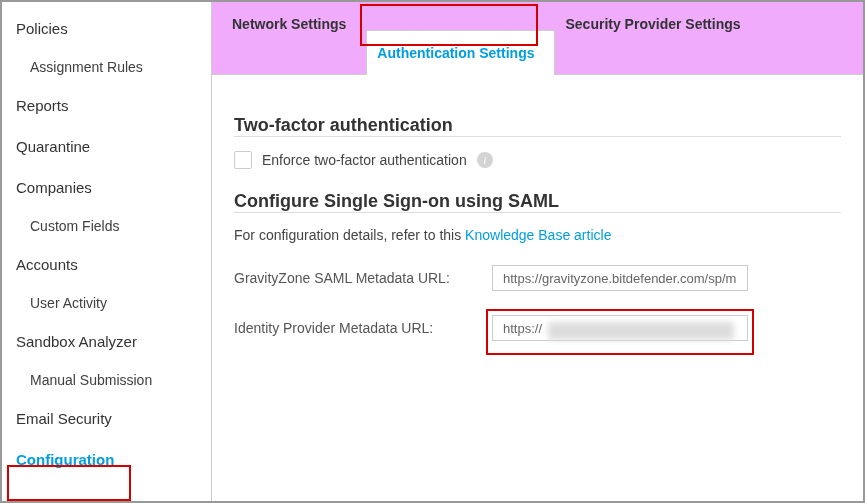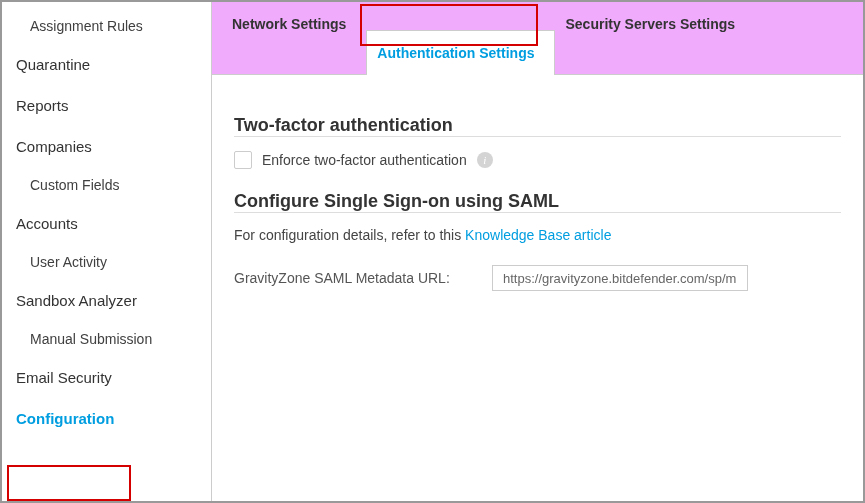--- a/index.html
+++ b/index.html
@@ -165,25 +165,26 @@
     filter: blur(3px);
     border-radius: 3px;
   }
 </style>
 </head>
 <body>
 
 <div class="window">
 
   <div class="sidebar">
+    <div class="side-item">Policies</div>
     <div class="side-sub">Assignment Rules</div>
 
+    <div class="side-item">Reports</div>
+
     <div class="side-item">Quarantine</div>
-
-    <div class="side-item">Reports</div>
 
     <div class="side-item">Companies</div>
     <div class="side-sub">Custom Fields</div>
 
     <div class="side-item">Accounts</div>
     <div class="side-sub">User Activity</div>
 
     <div class="side-item">Sandbox Analyzer</div>
     <div class="side-sub">Manual Submission</div>
 
@@ -191,21 +192,21 @@
 
     <div class="side-item side-active">Configuration</div>
 
     <div class="highlight-box config-highlight"></div>
   </div>
 
   <div class="main">
     <div class="tabbar">
       <div class="tab">Network Settings</div>
       <div class="tab tab-active">Authentication Settings</div>
-      <div class="tab">Security Servers Settings</div>
+      <div class="tab">Security Provider Settings</div>
       <div class="highlight-box tab2-highlight"></div>
     </div>
 
     <div class="content">
 
       <div class="section-title">Two-factor authentication</div>
       <div class="checkbox-row">
         <span class="chk"></span>
         <span>Enforce two-factor authentication</span>
         <span class="info-icon">i</span>
@@ -216,17 +217,25 @@
         <span>For configuration details, refer to this </span><a class="link">Knowledge Base article</a>
       </div>
 
       <div class="form-row">
         <div class="form-label">GravityZone SAML Metadata URL:</div>
         <div class="field-wrap">
           <input class="txt" type="text" value="https://gravityzone.bitdefender.com/sp/m" style="">
         </div>
       </div>
 
+      <div class="form-row">
+        <div class="form-label">Identity Provider Metadata URL:</div>
+        <div class="field-wrap">
+          <input class="txt" type="text" value="https://" style="">
+          <div class="blur-cover"></div>
+          <div class="highlight-box idp-highlight"></div>
+        </div>
+      </div>
 
     </div>
   </div>
 
 </div>
 
 </body></html>

